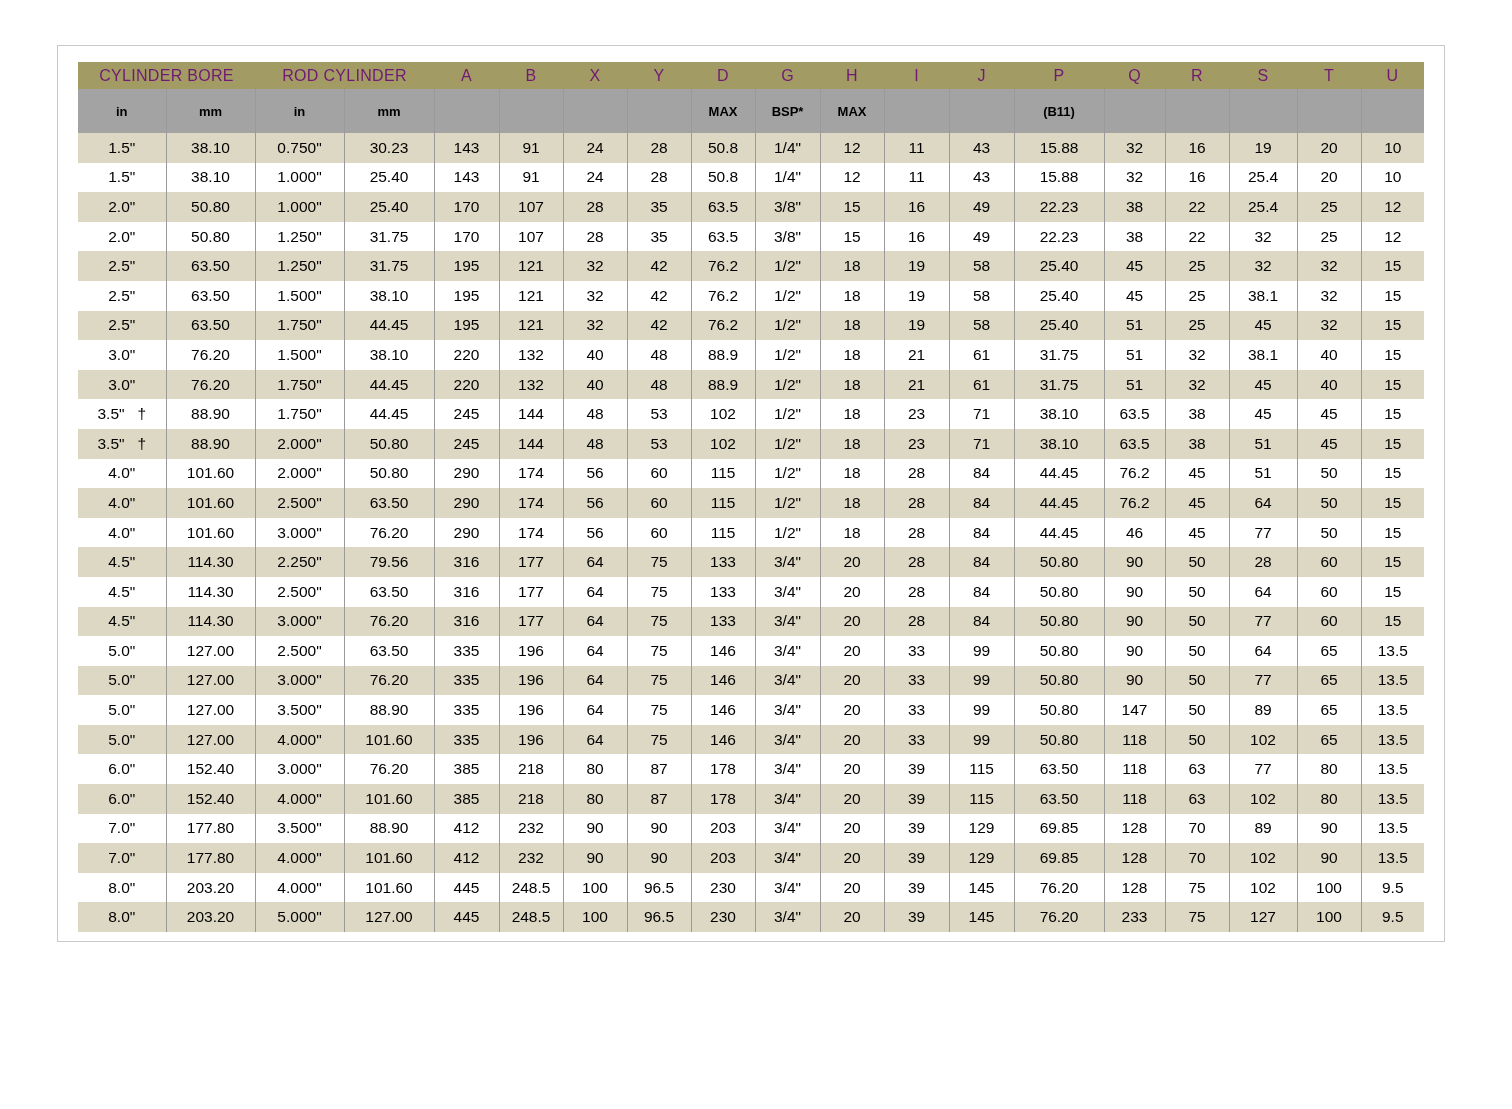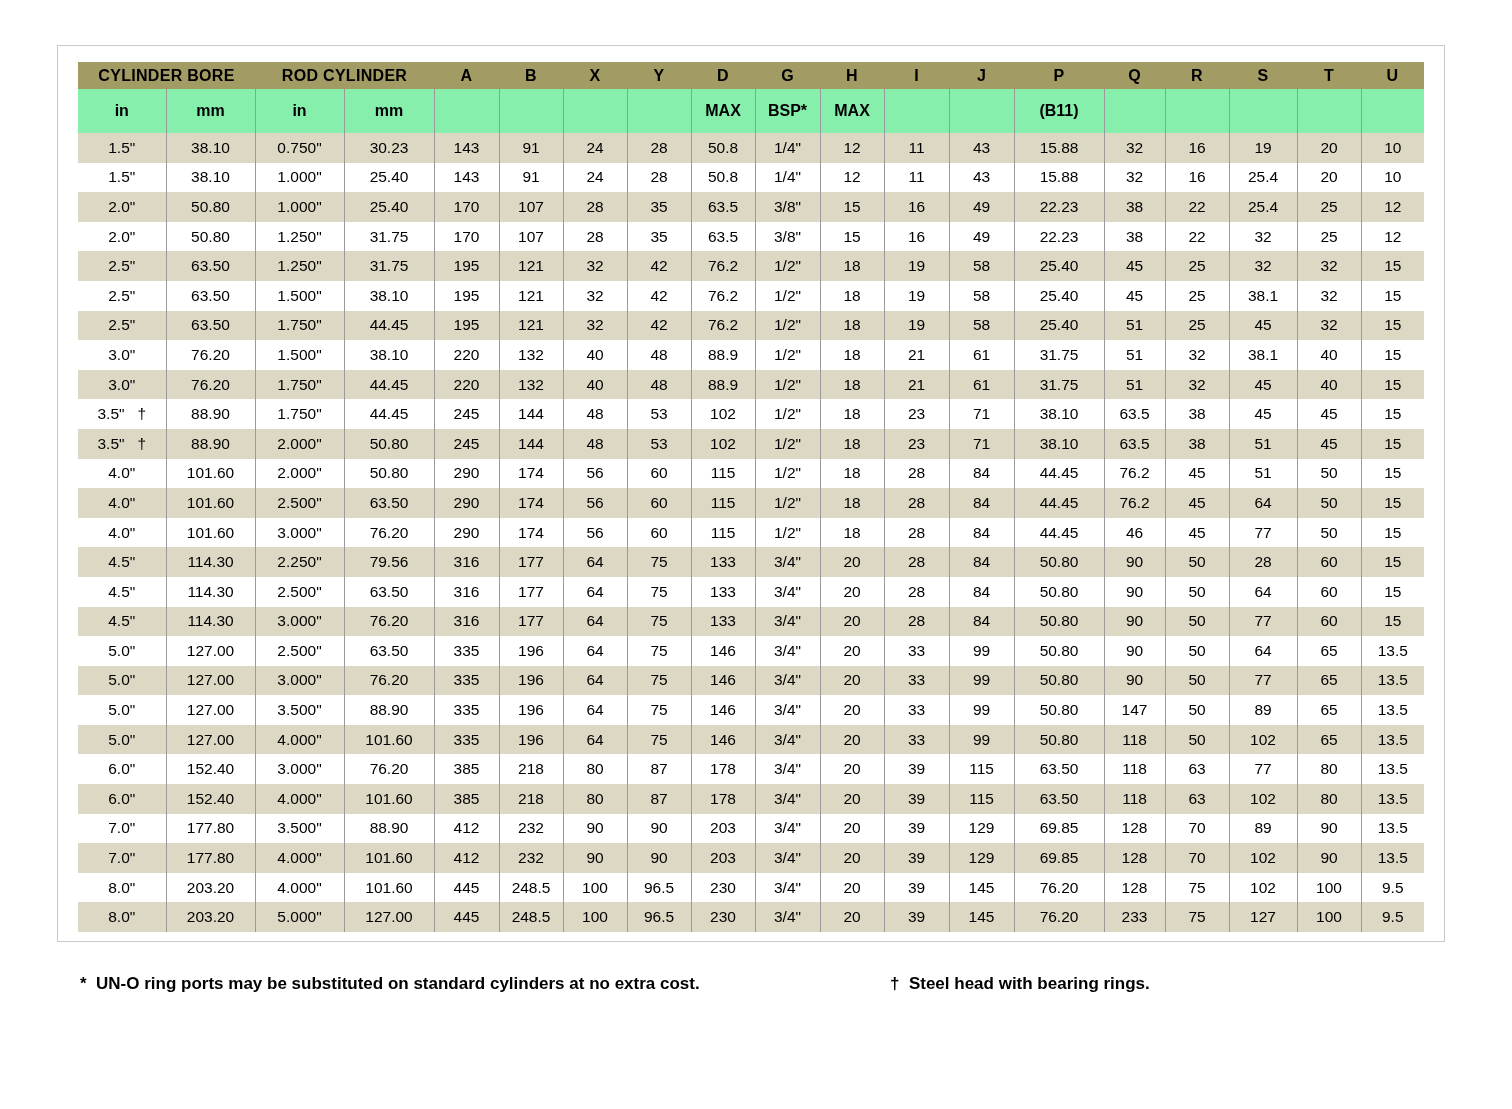--- a/index.html
+++ b/index.html
@@ -20,35 +20,35 @@
   }
   table.spec {
     position: absolute;
     left: 20px; top: 16px;
     width: 1346px;
     border-collapse: collapse;
     table-layout: fixed;
   }
   tr.band th {
     background: #a39b64;
-    color: #000000;
-    font-weight: bold;
+    color: #701a75;
+    font-weight: normal;
     font-size: 16px;
     height: 27px;
     padding: 0;
     text-align: center;
     vertical-align: middle;
     letter-spacing: 0.3px;
   }
   th.band-left  { text-align: left; padding-left: 13px; }
   th.band-rod   { text-align: center; }
   tr.sub td {
-    background: #86efac;
+    background: #a3a3a3;
     font-weight: bold;
-    font-size: 16px;
+    font-size: 13px;
     height: 44px;
     padding: 0;
     text-align: center;
     vertical-align: middle;
   }
   tbody td {
     font-size: 15.5px;
     height: 29.6px;
     padding: 0;
     text-align: center;
@@ -705,19 +705,15 @@
           <td>75</td>
           <td>127</td>
           <td>100</td>
           <td>9.5</td>
         </tr>
       </tbody>
   </table>
 </div>
 
 <div class="notes">
-  <div class="note-line">
-    <span>*&nbsp;&nbsp;UN-O ring ports may be substituted on standard cylinders at no extra cost.</span>
-    <span class="note-dagger">†&nbsp;&nbsp;Steel head with bearing rings.</span>
-  </div>
   <div class="disclaimer">
   </div>
 </div>
 
 </body></html>

